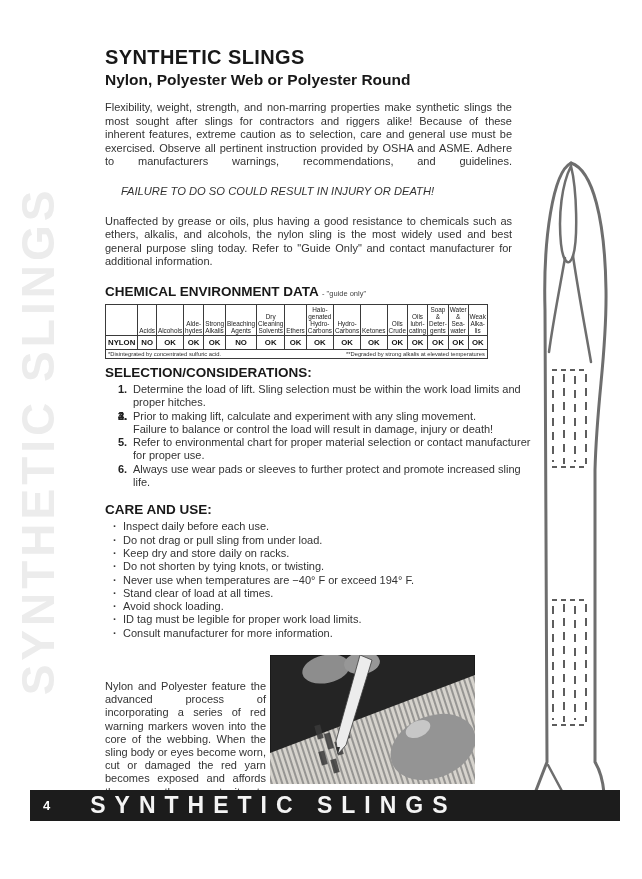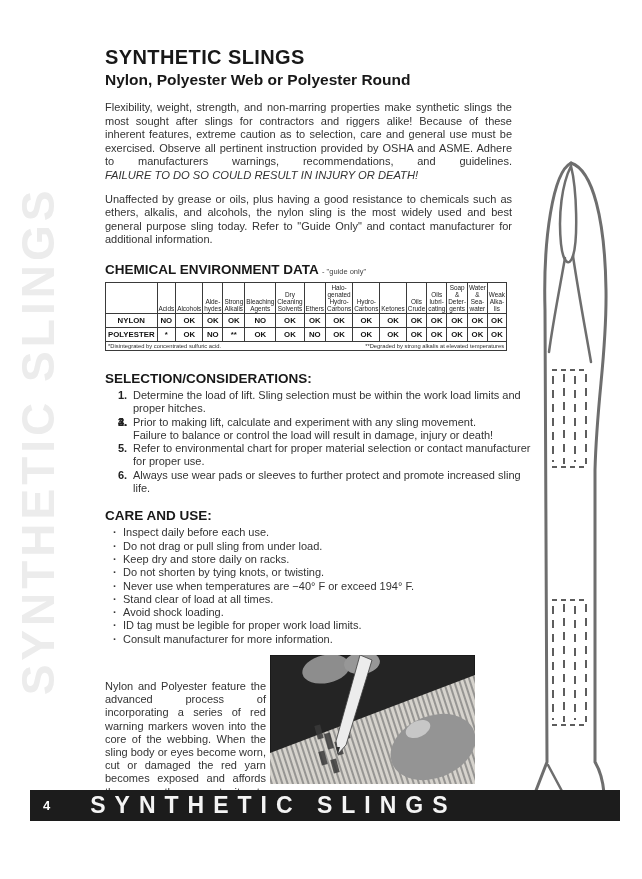--- a/index.html
+++ b/index.html
@@ -12,34 +12,34 @@
     transform:rotate(-90deg);
     font-size:46px;font-weight:bold;letter-spacing:4px;color:#ececec;
     text-align:center;white-space:nowrap;z-index:0;user-select:none;
   }
   .sling{position:absolute;left:525px;top:150px;z-index:0;}
   .content{position:absolute;left:105px;top:46px;width:463px;z-index:2;}
   h1{font-size:20px;margin:0;color:#181818;letter-spacing:0.4px;}
   h2{font-size:15.5px;margin:2px 0 12px 0;color:#181818;}
   p.body{width:407px;font-size:11px;line-height:13.6px;text-align:justify;margin:10px 0 0 0;color:#333;}
   p.last-just{text-align-last:justify;margin-bottom:0;}
-  p.warning{width:407px;font-size:11.2px;line-height:13.6px;font-style:italic;margin:0;color:#333;}
+  p.warning{width:407px;font-size:11.2px;line-height:13.6px;font-style:italic;margin:16px;color:#333;}
   h3{font-size:13.5px;margin:0;color:#181818;}
   .chem-heading{margin-top:15px;margin-bottom:5px;}
   .chem-heading small{font-size:7.5px;font-weight:normal;color:#444;}
   table{border-collapse:collapse;width:378px;background:#fff;margin:0;}
   th,td{border:1px solid #3a3a3a;text-align:center;padding:1px;}
   thead th{font-size:6.4px;font-weight:normal;line-height:7px;white-space:pre-line;vertical-align:bottom;height:28px;color:#222;}
   tbody th{font-size:7.8px;font-weight:bold;padding:1px 2px;color:#111;}
   tbody td{font-size:7.8px;font-weight:bold;height:11px;color:#111;}
   tfoot td{border:1px solid #3a3a3a;padding:1px 2px;}
   .foot{font-size:5.8px;}
   .foot span{display:inline-block;}
   .footwrap{display:flex;justify-content:space-between;}
-  .sel-heading{margin-top:20px;margin-bottom:3px;}
+  .sel-heading{margin-top:6px;margin-bottom:3px;}
   ol,ul{list-style:none;margin:0;padding:0;width:420px;font-size:11px;line-height:13.3px;color:#333;}
   ol{padding-left:13px;}
   ol li{position:relative;padding-left:15px;}
   ol li .num{position:absolute;left:0;font-weight:bold;color:#222;}
   ul{padding-left:8px;}
   ul li{position:relative;padding-left:10px;}
   ul li .dot{position:absolute;left:0;font-weight:bold;}
   li .txt{white-space:pre-line;}
   .care-heading{margin-top:13px;margin-bottom:3px;}
   .marker-par{position:absolute;left:105px;top:680px;width:161px;font-size:11px;line-height:13.2px;text-align:justify;margin:0;color:#333;z-index:2;}
@@ -149,38 +149,20 @@
             <td>OK</td>
             <td>OK</td>
             <td>OK</td>
             <td>OK</td>
             <td>OK</td>
             <td>OK</td>
             <td>OK</td>
             <td>OK</td>
             <td>OK</td>
           </tr>
-          <tr>
-            <th>POLYESTER</th>
-            <td>*</td>
-            <td>OK</td>
-            <td>NO</td>
-            <td>**</td>
-            <td>OK</td>
-            <td>OK</td>
-            <td>NO</td>
-            <td>OK</td>
-            <td>OK</td>
-            <td>OK</td>
-            <td>OK</td>
-            <td>OK</td>
-            <td>OK</td>
-            <td>OK</td>
-            <td>OK</td>
-          </tr>
         </tbody>
         <tfoot>
           <tr>
             <td colspan="16" class="foot">
               <div class="footwrap">
                 <span>*Disintegrated by concentrated sulfuric acid.</span>
                 <span>**Degraded by strong alkalis at elevated temperatures</span>
               </div>
             </td>
           </tr>

